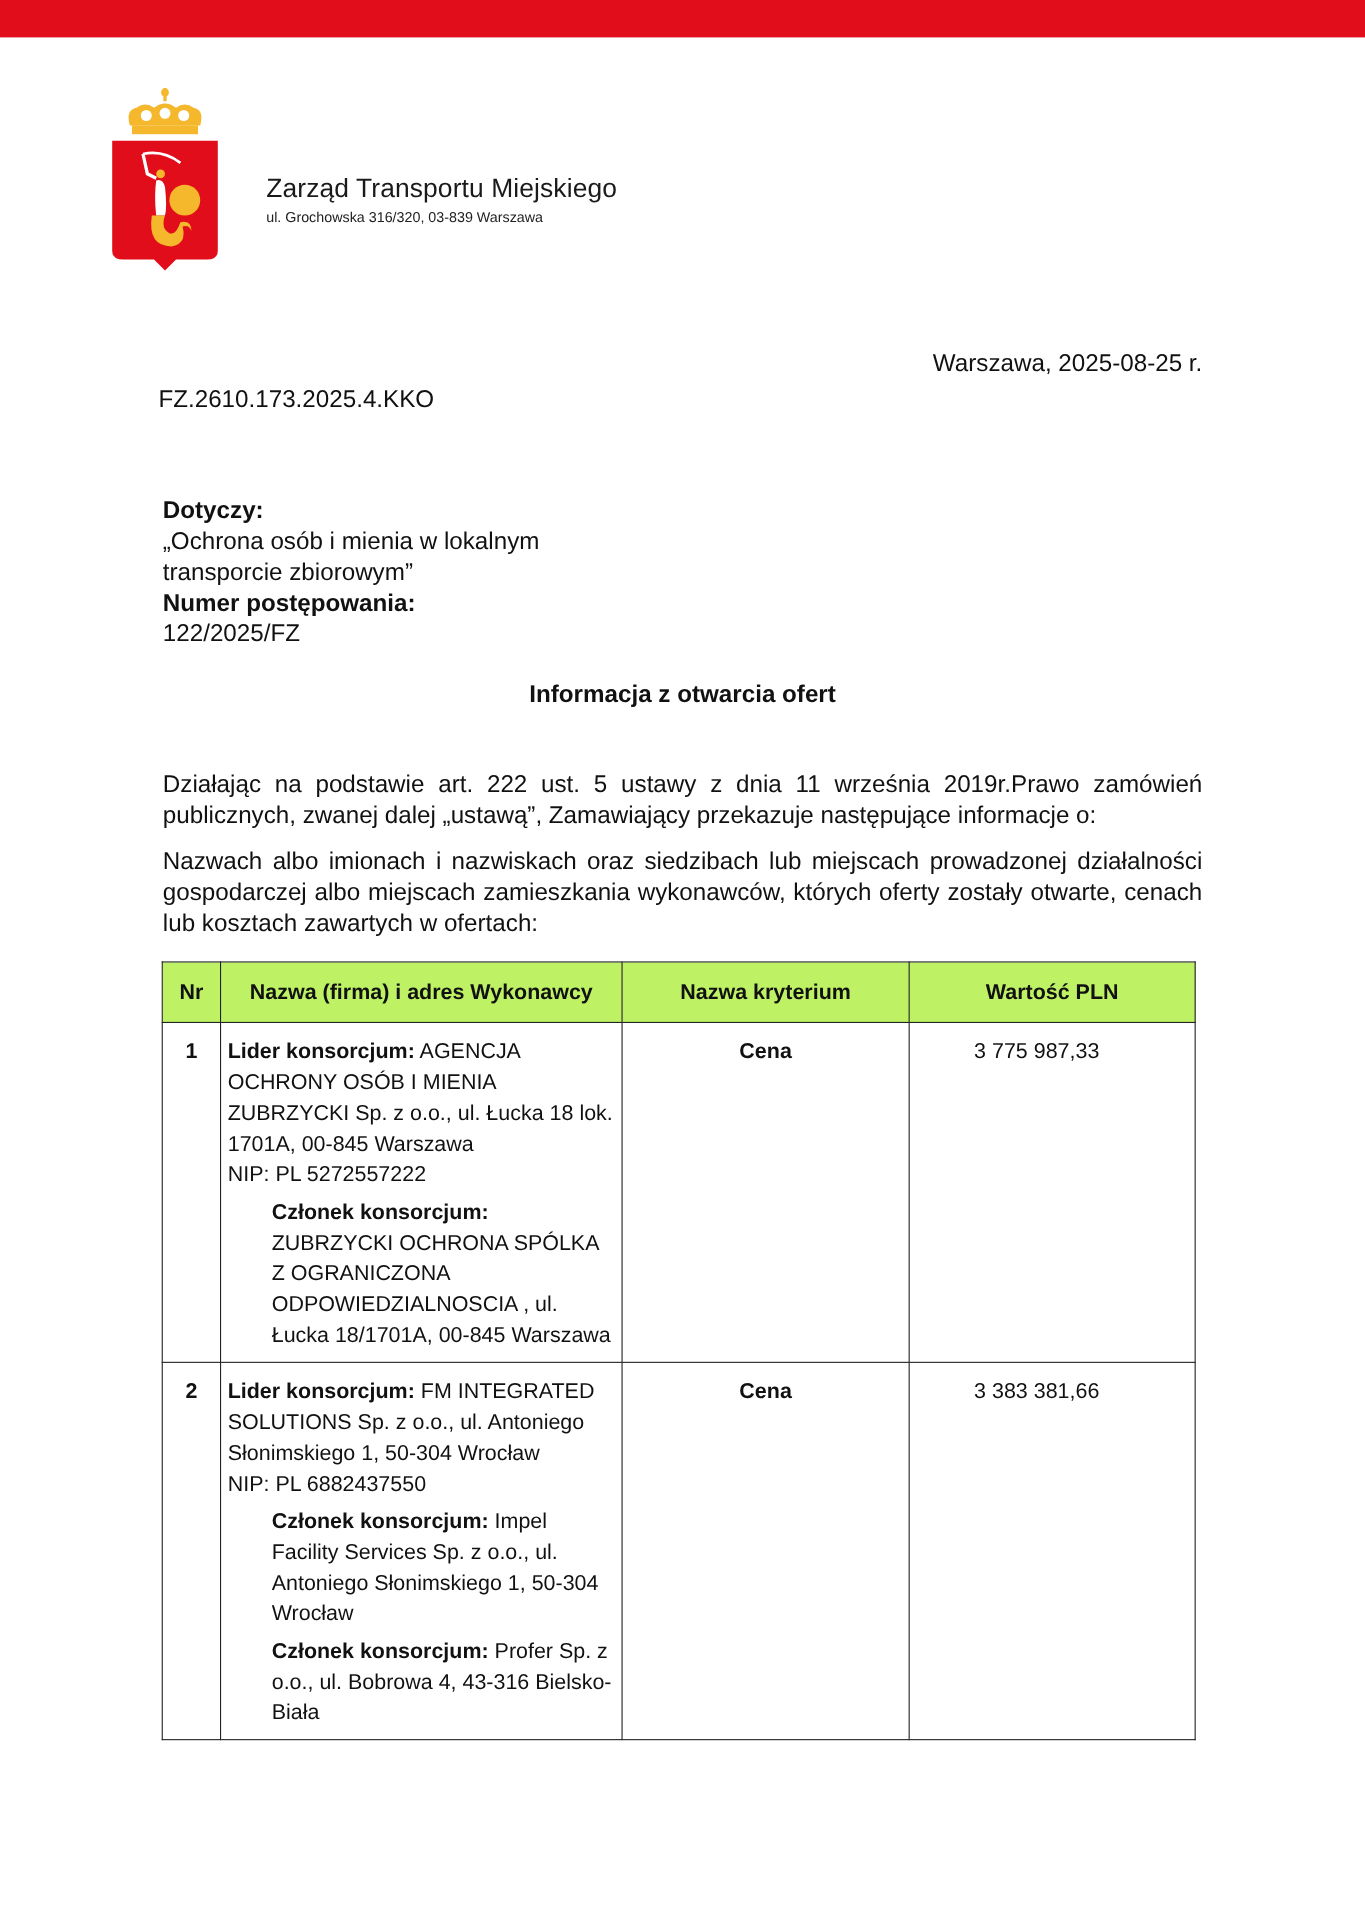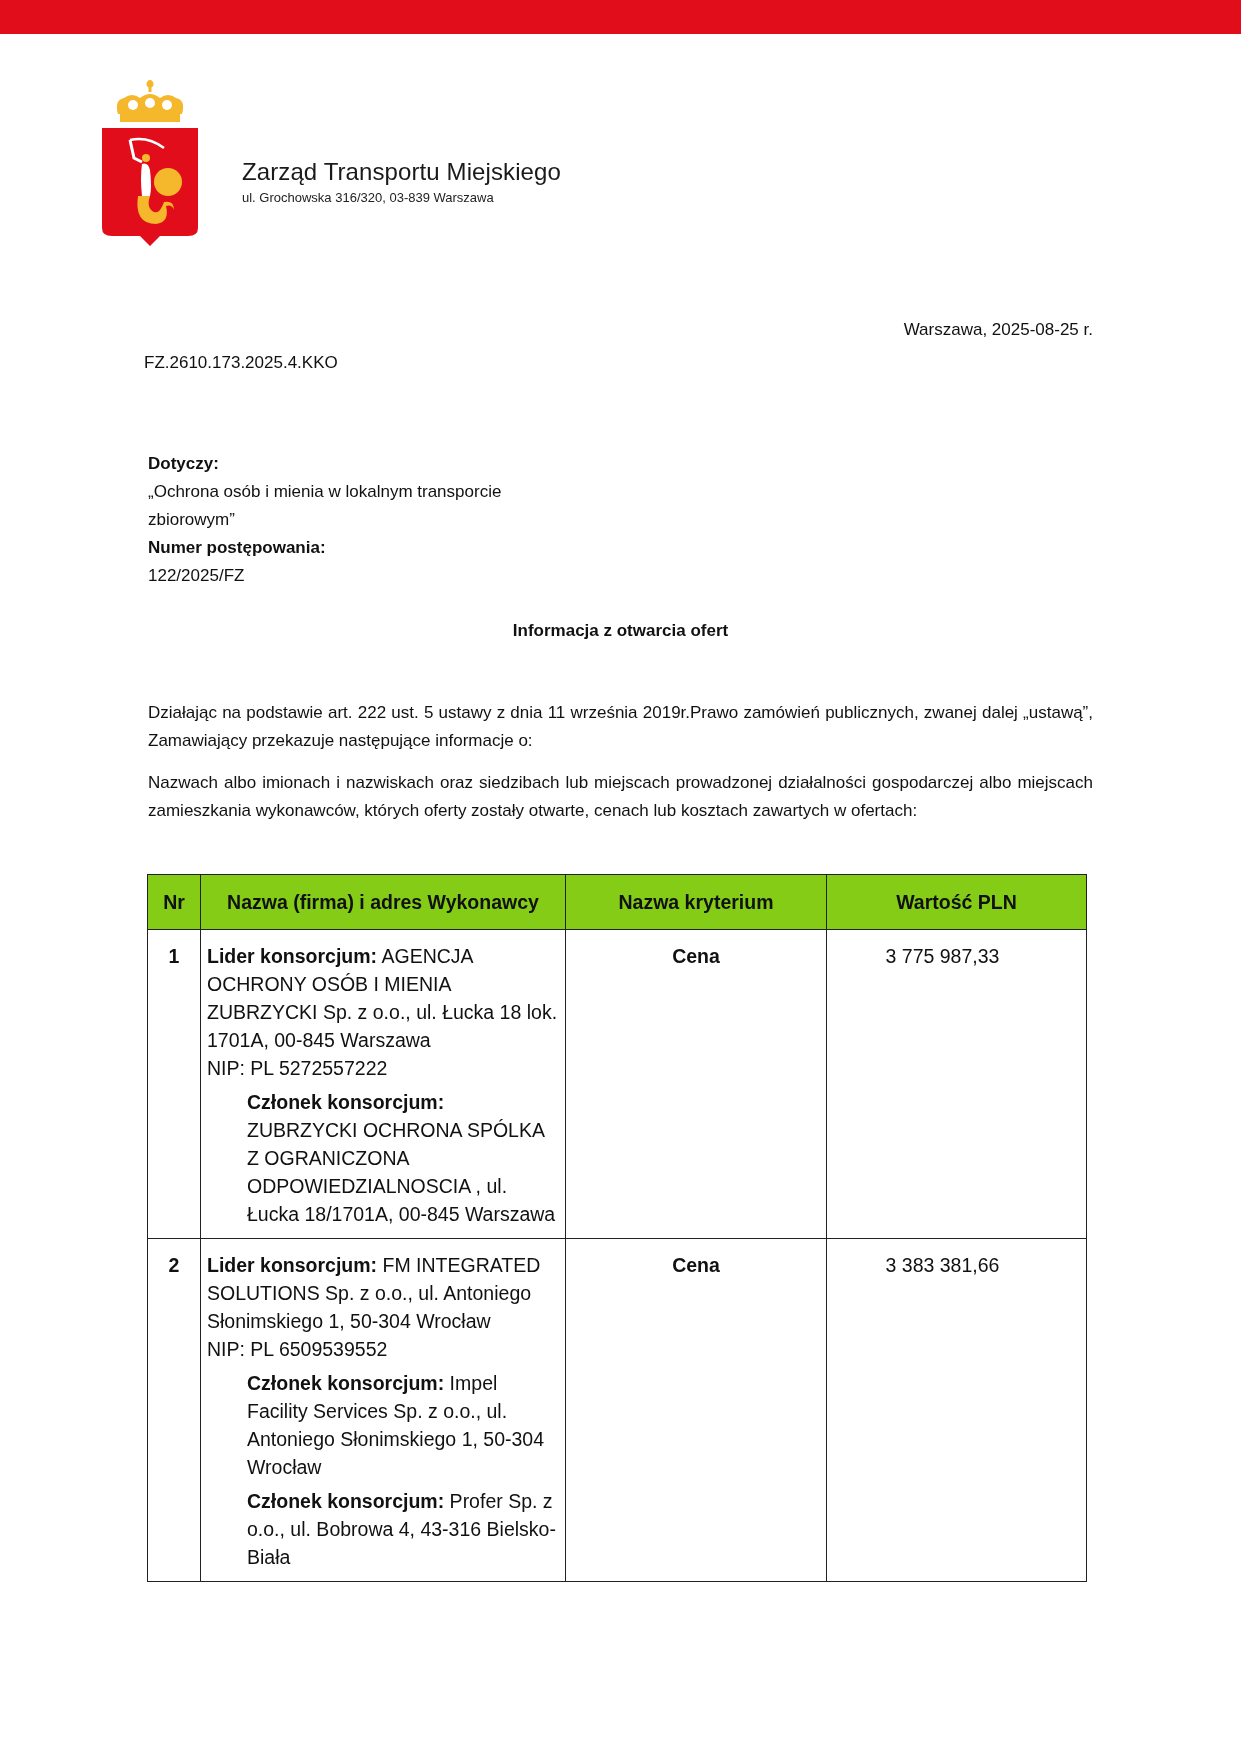--- a/index.html
+++ b/index.html
@@ -6,35 +6,35 @@
   body {
     width: 1241px; height: 1754px; position: relative; overflow: hidden;
     background: #ffffff; color: #111;
     font-family: "Liberation Sans", "DejaVu Sans", sans-serif;
   }
   .topbar { position: absolute; left: 0; top: 0; width: 1241px; height: 34px; background: #e20d1a; }
   .crest { position: absolute; left: 100px; top: 78px; width: 100px; height: 170px; }
   .org { position: absolute; left: 242px; top: 158px; }
   .org-name { font-size: 24px; font-weight: 500; letter-spacing: 0.1px; color: #1a1a1a; white-space: nowrap; }
   .org-addr { font-size: 13px; color: #222; margin-top: 4px; white-space: nowrap; }
-  .body-text { font-size: 17px; line-height: 28px; }
+  .body-text { font-size: 22px; line-height: 28px; }
   .date { position: absolute; right: 148px; top: 316px; }
   .ref { position: absolute; left: 144px; top: 349px; font-weight: normal; }
   .subject { position: absolute; left: 148px; top: 450px; width: 500px; }
   .bold { font-weight: bold; }
   .title { position: absolute; left: 0; width: 1241px; top: 617px; text-align: center; font-weight: bold; }
   .para { position: absolute; left: 148px; width: 945px; text-align: justify; }
   .para1 { top: 651px; margin-top: 48px; }
   .para2 { top: 769px; }
   table.offers {
     position: absolute; left: 147px; top: 874px; width: 940px;
     border-collapse: collapse; font-size: 19.5px; line-height: 28px;
   }
   table.offers th, table.offers td { border: 1.5px solid #222; vertical-align: top; }
-  table.offers th { background: #84cc16; font-weight: bold; height: 54px; vertical-align: middle; padding: 0 6px; }
+  table.offers th { background: #bef264; font-weight: bold; height: 54px; vertical-align: middle; padding: 0 6px; }
   table.offers td { padding: 12px 6px 10px 6px; }
   .col-nr { width: 40px; text-align: center; font-weight: bold; }
   .col-name { width: 352px; }
   .col-crit { width: 248px; text-align: center; font-weight: bold; }
   .col-val { text-align: center; margin-top: 33px; }
   .block + .block { margin-top: 6px; margin-left: 40px; }
   .val-inner { display: inline-block; margin-left: -28px; }
 </style>
 </head>
 <body>
@@ -104,21 +104,21 @@
         </div>
       </td>
       <td class="col-crit">Cena</td>
       <td class="col-val"><span class="val-inner">3 775 987,33</span></td>
     </tr>
     <tr style="height:284px">
       <td class="col-nr">2</td>
       <td class="col-name">
         <div class="block">
           <span class="bold">Lider konsorcjum:</span><span> FM INTEGRATED SOLUTIONS Sp. z o.o., ul. Antoniego Słonimskiego 1, 50-304 Wrocław</span><br>
-          <span>NIP: PL 6509539552</span>
+          <span>NIP: PL 6882437550</span>
         </div>
         <div class="block">
           <span class="bold">Członek konsorcjum:</span><span> Impel Facility Services Sp. z o.o., ul. Antoniego Słonimskiego 1, 50-304 Wrocław</span>
         </div>
         <div class="block">
           <span class="bold">Członek konsorcjum:</span><span> Profer Sp. z o.o., ul. Bobrowa 4, 43-316 Bielsko-Biała</span>
         </div>
       </td>
       <td class="col-crit">Cena</td>
       <td class="col-val"><span class="val-inner">3 383 381,66</span></td>

